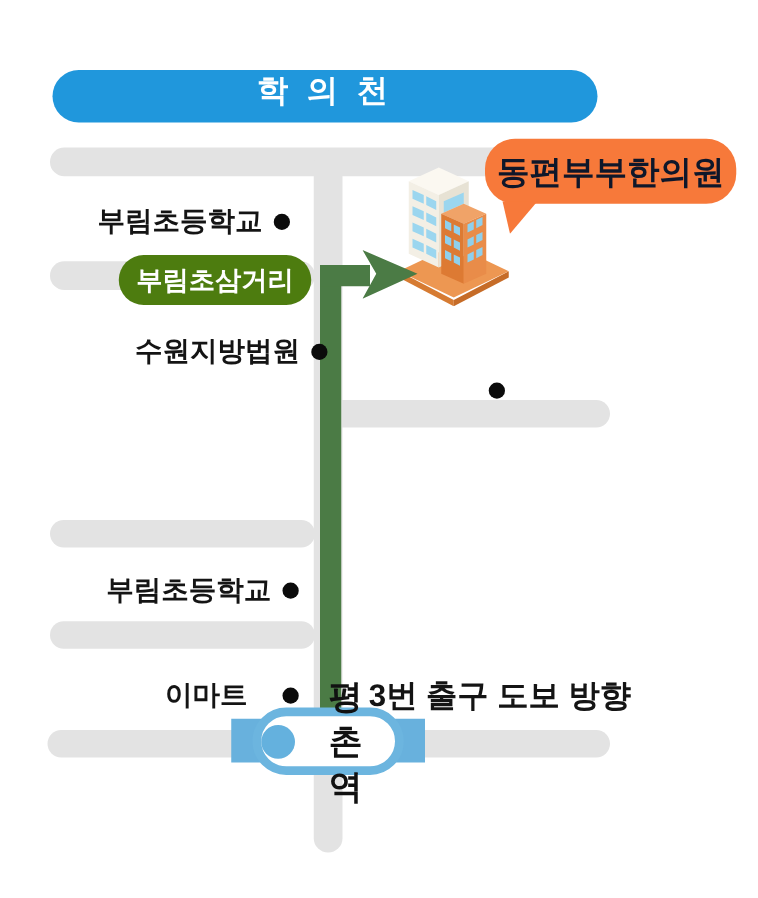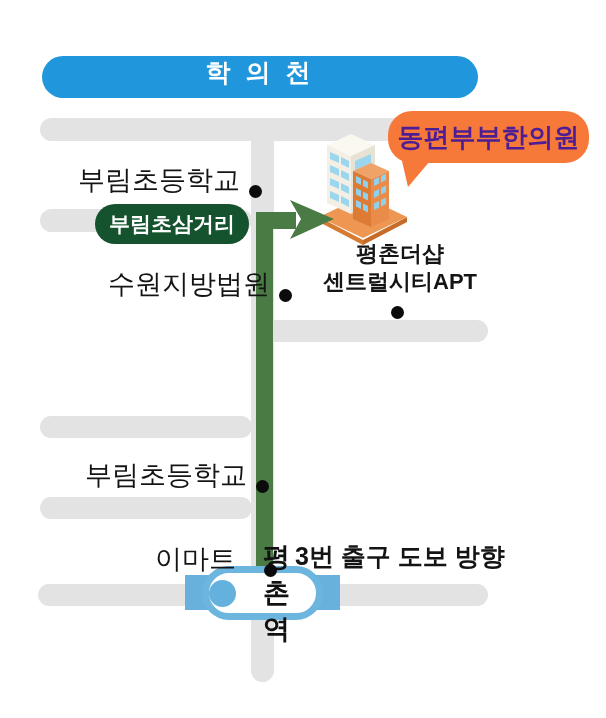--- a/index.html
+++ b/index.html
@@ -21,36 +21,36 @@
   .route-h{position:absolute;left:256px;top:212px;width:40px;height:17px;background:#4B7B45;z-index:2;}
   .route-arrow{position:absolute;left:290px;top:198px;width:46px;height:43px;z-index:6;}
 
   
   .banner{position:absolute;left:42px;top:56px;width:436px;height:42px;border-radius:21px;
           background:#2097DC;color:#fff;font-size:25px;font-weight:700;letter-spacing:4px;
           display:flex;justify-content:center;z-index:5;}
 
   
   .junction{position:absolute;left:95px;top:204px;width:154px;height:40px;border-radius:20px;
-            background:#14532d;color:#fff;font-size:21px;font-weight:600;
+            background:#4d7c0f;color:#fff;font-size:21px;font-weight:600;
             display:flex;align-items:center;justify-content:center;z-index:5;}
 
   
   .callout{position:absolute;left:388px;top:111px;width:201px;height:52px;border-radius:24px;
-           background:#F7793A;color:#4c1d95;font-size:26px;font-weight:700;
+           background:#F7793A;color:#0f172a;font-size:26px;font-weight:700;
            display:flex;align-items:center;justify-content:center;z-index:7;}
   .callout-tail{position:absolute;left:396px;top:161px;width:40px;height:26px;z-index:7;}
 
   
-  .lm{position:absolute;display:flex;align-items:flex-end;gap:9px;font-size:27px;font-weight:400;z-index:5;}
+  .lm{position:absolute;display:flex;align-items:center;gap:9px;font-size:22px;font-weight:700;z-index:5;}
   .dot{width:13px;height:13px;border-radius:50%;background:#0b0b0b;flex:0 0 auto;}
   .lm-burim{left:78px;top:162px;}
   .lm-buan{left:108px;top:266px;}
   .lm-court{left:85px;top:457px;}
-  .lm-emart{left:155px;top:541px;gap:28px;}
+  .lm-emart{left:132px;top:541px;gap:28px;}
 
   .apt{position:absolute;left:315px;top:240px;width:170px;text-align:center;
        font-size:22px;font-weight:600;line-height:1.27;z-index:5;}
   .apt-dot{position:absolute;left:391px;top:306px;z-index:5;}
 
   .walk-note{position:absolute;left:295px;top:540px;font-size:25px;font-weight:700;z-index:5;}
 
   
   .subway-line{position:absolute;left:185px;top:575px;width:155px;height:35px;background:#68B1DD;z-index:3;}
   .station{position:absolute;left:202px;top:566px;width:121px;height:54px;border-radius:28px;
@@ -99,24 +99,20 @@
   </div>
   <div class="lm lm-court">
     <span>부림초등학교</span>
     <span class="dot"></span>
   </div>
   <div class="lm lm-emart">
     <span>이마트</span>
     <span class="dot"></span>
   </div>
 
-  <div class="apt">
-    <div>평촌더샵</div>
-    <div>센트럴시티APT</div>
-  </div>
   <span class="dot apt-dot"></span>
 
   <div class="walk-note">3번 출구 도보 방향</div>
 
   <div class="subway-line"></div>
   <div class="station">
     <span class="station-dot"></span>
     <span class="station-label">평촌역</span>
   </div>
 

